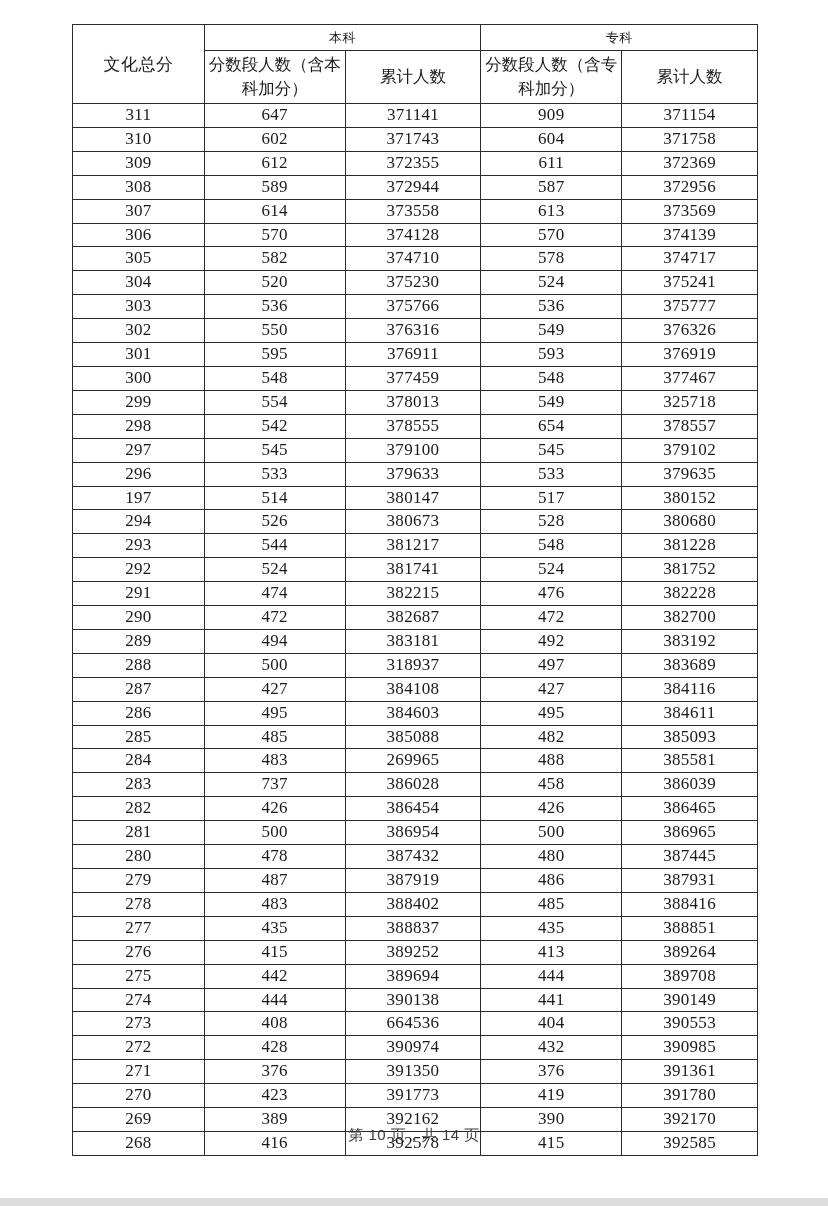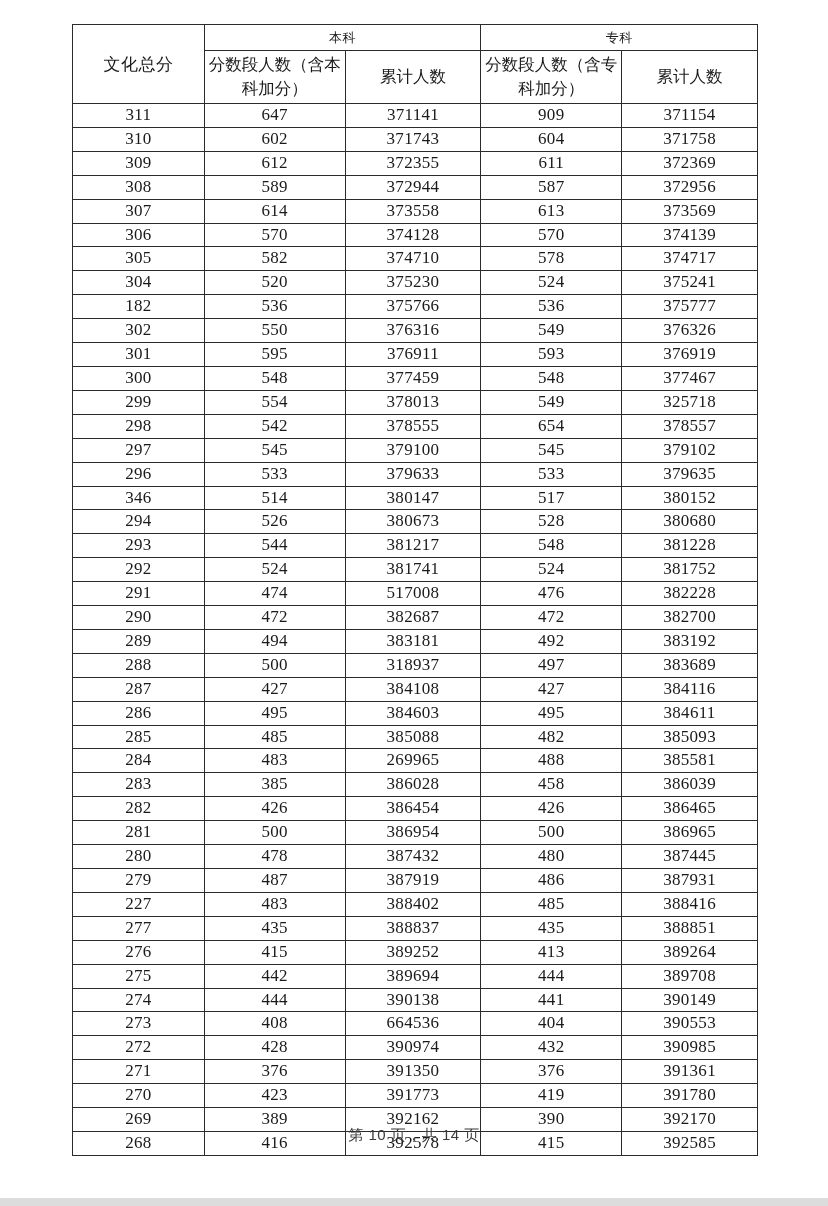--- a/index.html
+++ b/index.html
@@ -172,21 +172,21 @@
           <td>374717</td>
         </tr>
         <tr class="data-row">
           <td>304</td>
           <td>520</td>
           <td>375230</td>
           <td>524</td>
           <td>375241</td>
         </tr>
         <tr class="data-row">
-          <td>182</td>
+          <td>303</td>
           <td>536</td>
           <td>375766</td>
           <td>536</td>
           <td>375777</td>
         </tr>
         <tr class="data-row">
           <td>302</td>
           <td>550</td>
           <td>376316</td>
           <td>549</td>
@@ -228,21 +228,21 @@
           <td>379102</td>
         </tr>
         <tr class="data-row">
           <td>296</td>
           <td>533</td>
           <td>379633</td>
           <td>533</td>
           <td>379635</td>
         </tr>
         <tr class="data-row">
-          <td>346</td>
+          <td>197</td>
           <td>514</td>
           <td>380147</td>
           <td>517</td>
           <td>380152</td>
         </tr>
         <tr class="data-row">
           <td>294</td>
           <td>526</td>
           <td>380673</td>
           <td>528</td>
@@ -258,21 +258,21 @@
         <tr class="data-row">
           <td>292</td>
           <td>524</td>
           <td>381741</td>
           <td>524</td>
           <td>381752</td>
         </tr>
         <tr class="data-row">
           <td>291</td>
           <td>474</td>
-          <td>517008</td>
+          <td>382215</td>
           <td>476</td>
           <td>382228</td>
         </tr>
         <tr class="data-row">
           <td>290</td>
           <td>472</td>
           <td>382687</td>
           <td>472</td>
           <td>382700</td>
         </tr>
@@ -313,21 +313,21 @@
         </tr>
         <tr class="data-row">
           <td>284</td>
           <td>483</td>
           <td>269965</td>
           <td>488</td>
           <td>385581</td>
         </tr>
         <tr class="data-row">
           <td>283</td>
-          <td>385</td>
+          <td>737</td>
           <td>386028</td>
           <td>458</td>
           <td>386039</td>
         </tr>
         <tr class="data-row">
           <td>282</td>
           <td>426</td>
           <td>386454</td>
           <td>426</td>
           <td>386465</td>
@@ -347,21 +347,21 @@
           <td>387445</td>
         </tr>
         <tr class="data-row">
           <td>279</td>
           <td>487</td>
           <td>387919</td>
           <td>486</td>
           <td>387931</td>
         </tr>
         <tr class="data-row">
-          <td>227</td>
+          <td>278</td>
           <td>483</td>
           <td>388402</td>
           <td>485</td>
           <td>388416</td>
         </tr>
         <tr class="data-row">
           <td>277</td>
           <td>435</td>
           <td>388837</td>
           <td>435</td>

